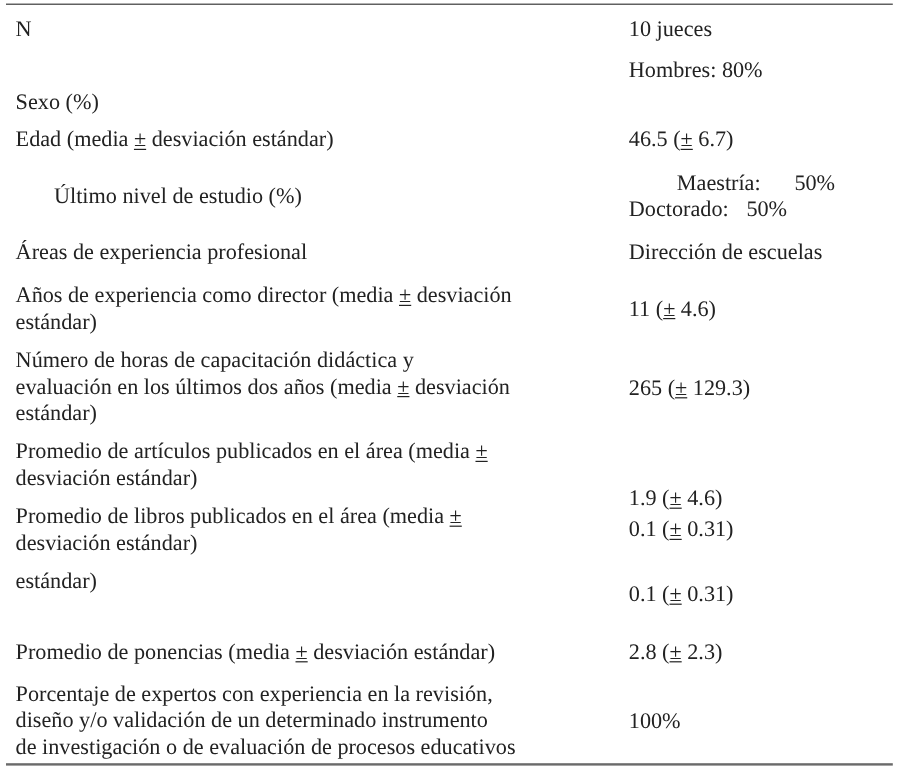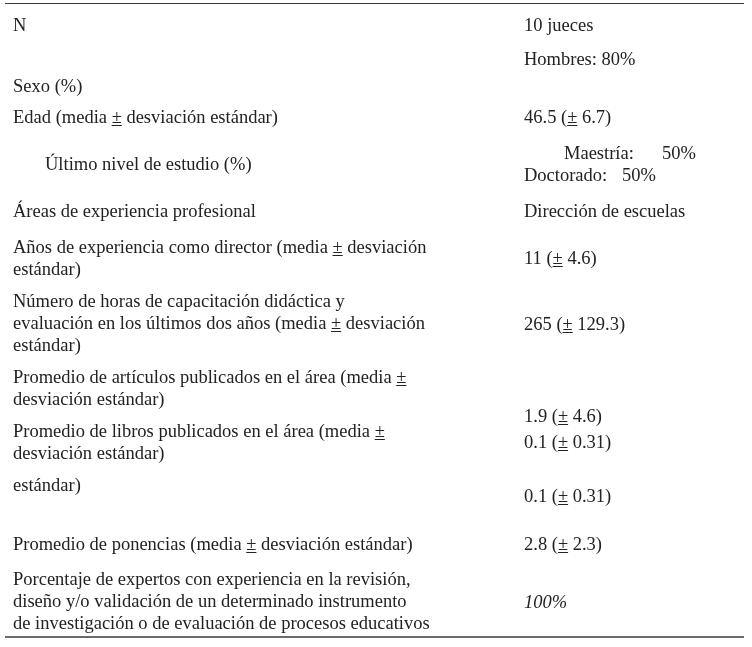--- a/index.html
+++ b/index.html
@@ -98,16 +98,16 @@
   <div class="label"><span>Promedio de ponencias (media </span><span class="pm">±</span><span> desviación estándar)</span></div>
   <div class="value"><span>2.8 (</span><span class="pm">±</span><span> 2.3)</span></div>
 </div>
 
 <div class="row" style="top:568px;">
   <div class="label">
     <div>Porcentaje de expertos con experiencia en la revisión,</div>
     <div>diseño y/o validación de un determinado instrumento</div>
     <div>de investigación o de evaluación de procesos educativos</div>
   </div>
-  <div class="value" style="top:23px;font-style:italic;">100%</div>
+  <div class="value" style="top:23px;">100%</div>
 </div>
 
 <div class="rule-bottom"></div>
 
 </body></html>

